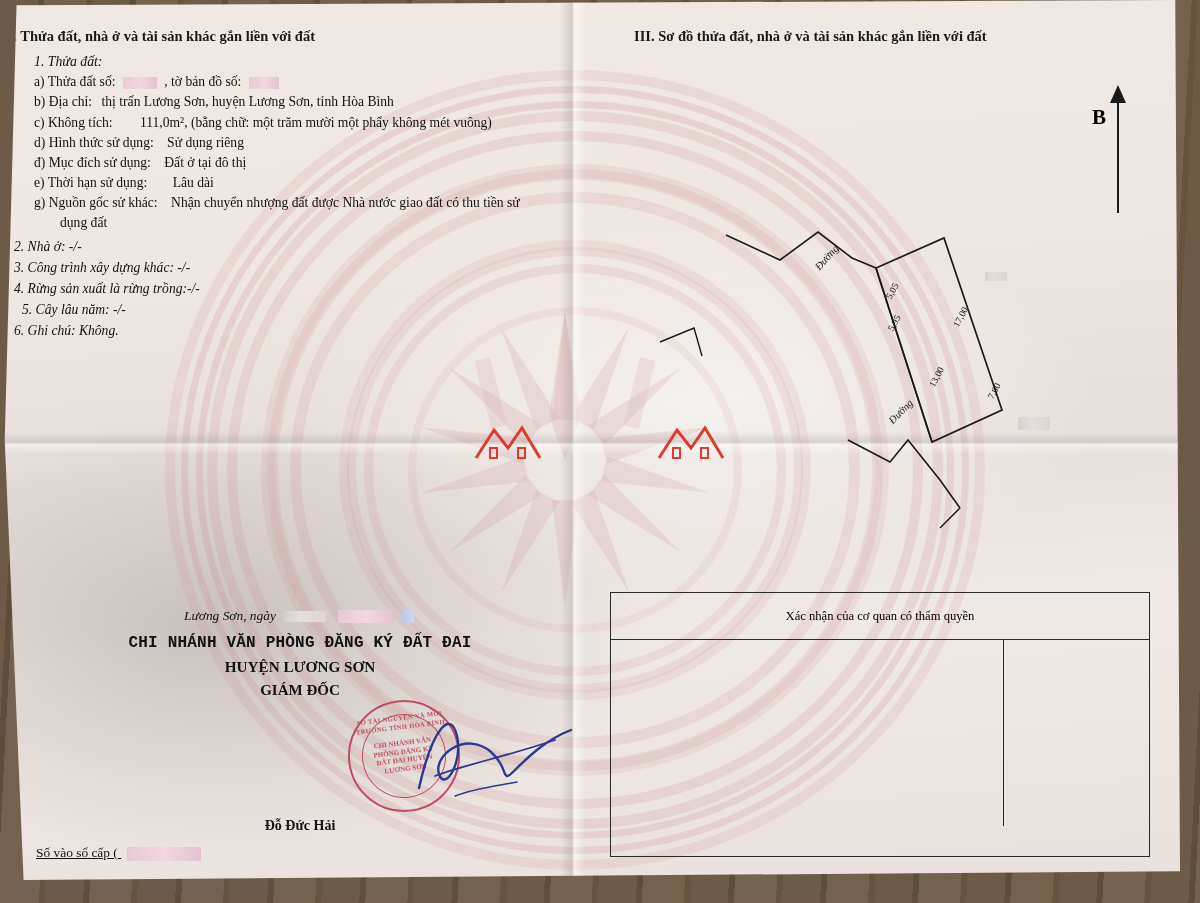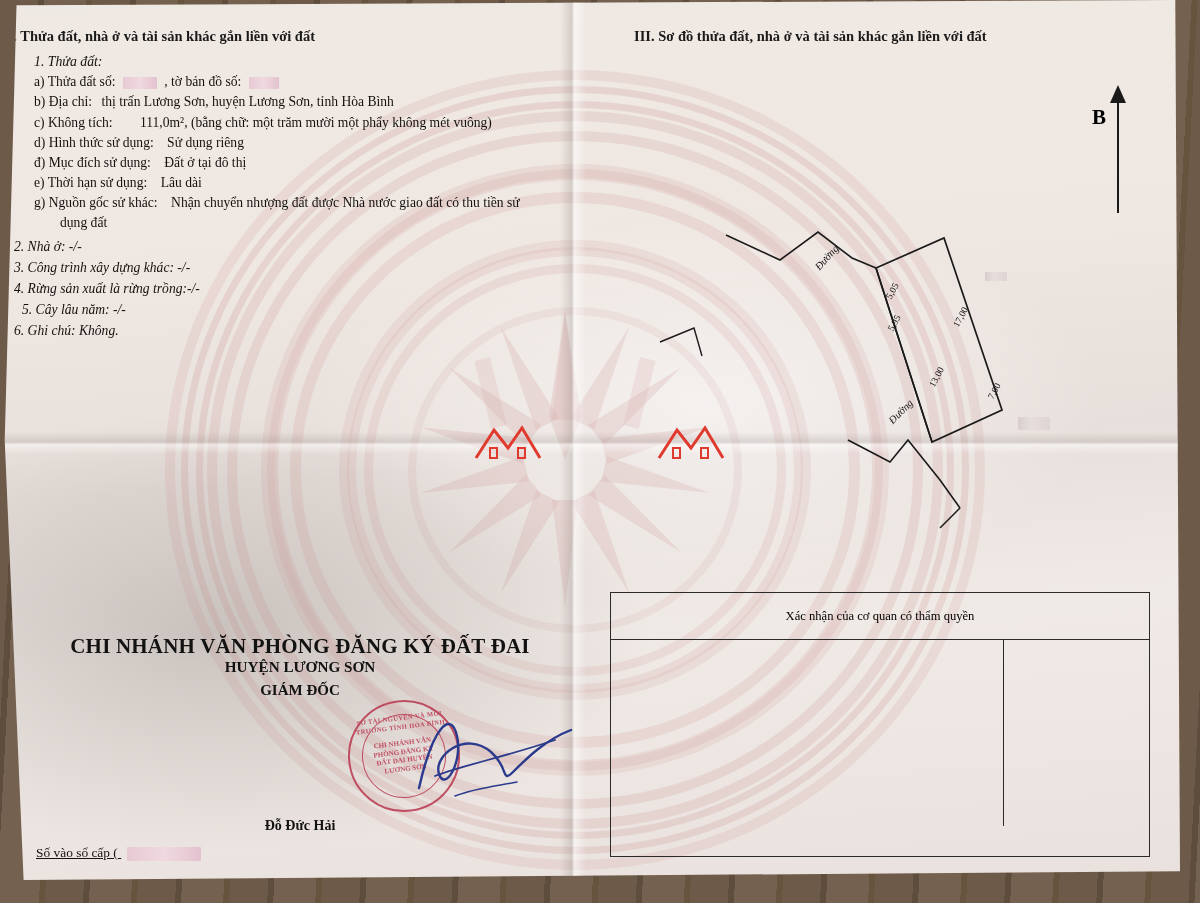--- a/index.html
+++ b/index.html
@@ -305,21 +305,21 @@
       <span style="margin-left:10px;">Sử dụng riêng</span>
     </div>
 
     <div class="body-text" style="left:34px; top:153px;">
       <span>đ) Mục đích sử dụng:</span>
       <span style="margin-left:10px;">Đất ở tại đô thị</span>
     </div>
 
     <div class="body-text" style="left:34px; top:173px;">
       <span>e) Thời hạn sử dụng:</span>
-      <span style="margin-left:10px;">Lâu dài</span>
+      <span style="margin-left:22px;">Lâu dài</span>
     </div>
 
     <div class="body-text" style="left:34px; top:193px;">
       <span>g) Nguồn gốc sử khác:</span>
       <span style="margin-left:10px;">Nhận chuyển nhượng đất được Nhà nước giao đất có thu tiền sử</span>
     </div>
     <div class="body-text" style="left:60px; top:213px;">dụng đất</div>
 
     <div class="body-text ital" style="left:14px; top:237px;">2. Nhà ở:  -/-</div>
     <div class="body-text ital" style="left:14px; top:258px;">3. Công trình xây dựng khác: -/-</div>
@@ -366,22 +366,28 @@
       <path d="M4 40 L22 12 L36 30 L50 10 L68 40" fill="none" stroke="#e03a2f" stroke-width="3"></path>
       <rect x="18" y="30" width="7" height="10" fill="none" stroke="#e03a2f" stroke-width="2"></rect>
       <rect x="46" y="30" width="7" height="10" fill="none" stroke="#e03a2f" stroke-width="2"></rect>
     </svg>
     <svg class="house-logo" style="left:655px; top:418px;" width="72" height="44" viewBox="0 0 72 44">
       <path d="M4 40 L22 12 L36 30 L50 10 L68 40" fill="none" stroke="#e03a2f" stroke-width="3"></path>
       <rect x="18" y="30" width="7" height="10" fill="none" stroke="#e03a2f" stroke-width="2"></rect>
       <rect x="46" y="30" width="7" height="10" fill="none" stroke="#e03a2f" stroke-width="2"></rect>
     </svg>
 
-
-    <div class="sig-line b" style="top:634px; font-size:21px; letter-spacing:.2px;">CHI NHÁNH VĂN PHÒNG ĐĂNG KÝ ĐẤT ĐAI</div>
+    <div class="sig-line ital" style="top:608px; font-size:13.4px;">
+      <span>Lương Sơn, ngày</span>
+      <span class="redact" style="width:42px;height:11px;margin:0 5px;"></span>
+      <span class="redact pink" style="width:56px;height:13px;margin:0 3px;"></span>
+      <span class="redact blue" style="width:12px;height:13px;margin:0 2px;"></span>
+    </div>
+
+    <div class="sig-line b" style="top:634px; font-size:16px; letter-spacing:.2px;font-family:Liberation Mono, monospace;">CHI NHÁNH VĂN PHÒNG ĐĂNG KÝ ĐẤT ĐAI</div>
     <div class="sig-line b" style="top:658px; font-size:15.2px;">HUYỆN LƯƠNG SƠN</div>
     <div class="sig-line b" style="top:682px; font-size:15px;">GIÁM ĐỐC</div>
 
     <div id="stamp">
       <div class="arc">SỞ TÀI NGUYÊN VÀ MÔI TRƯỜNG TỈNH HÒA BÌNH</div>
       <div class="inner">CHI NHÁNH VĂN PHÒNG ĐĂNG KÝ ĐẤT ĐAI HUYỆN LƯƠNG SƠN</div>
     </div>
 
     <svg id="signature-ink" viewBox="0 0 180 110">
       <path d="M14 88 C28 26, 46 10, 52 36 C58 62, 40 92, 34 74 C28 56, 60 30, 86 52 C104 67, 96 84, 108 72 C122 58, 140 40, 166 30" fill="none" stroke="#2b3a8c" stroke-width="2.4" stroke-linecap="round"></path>

